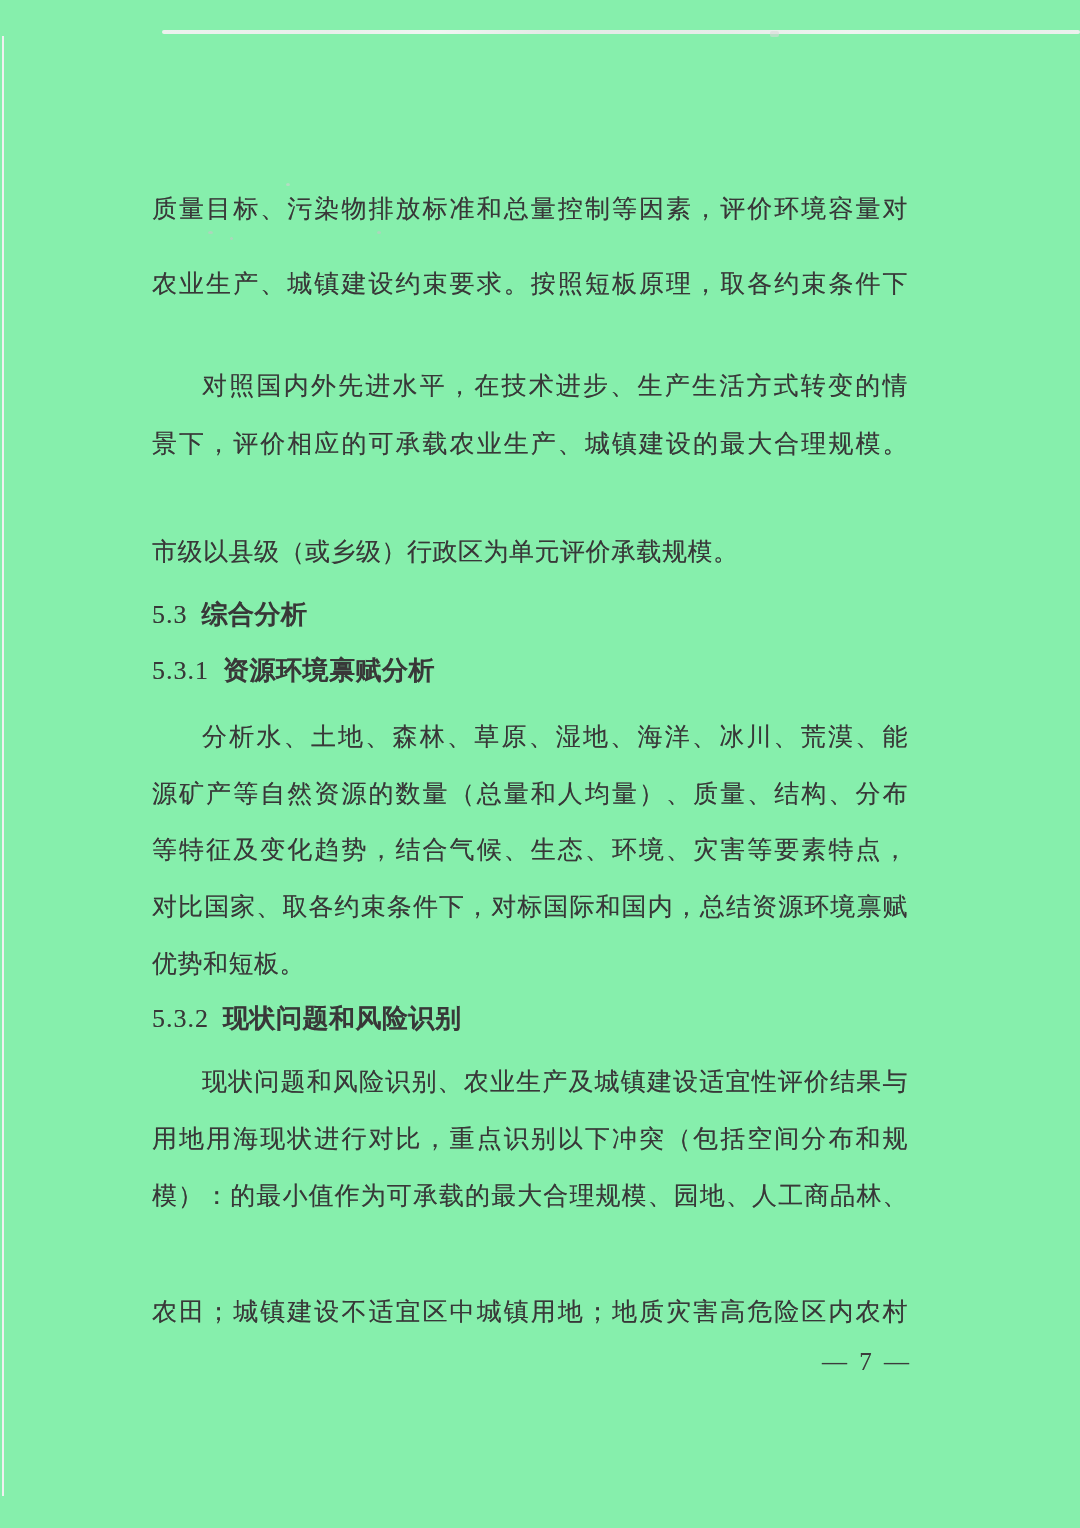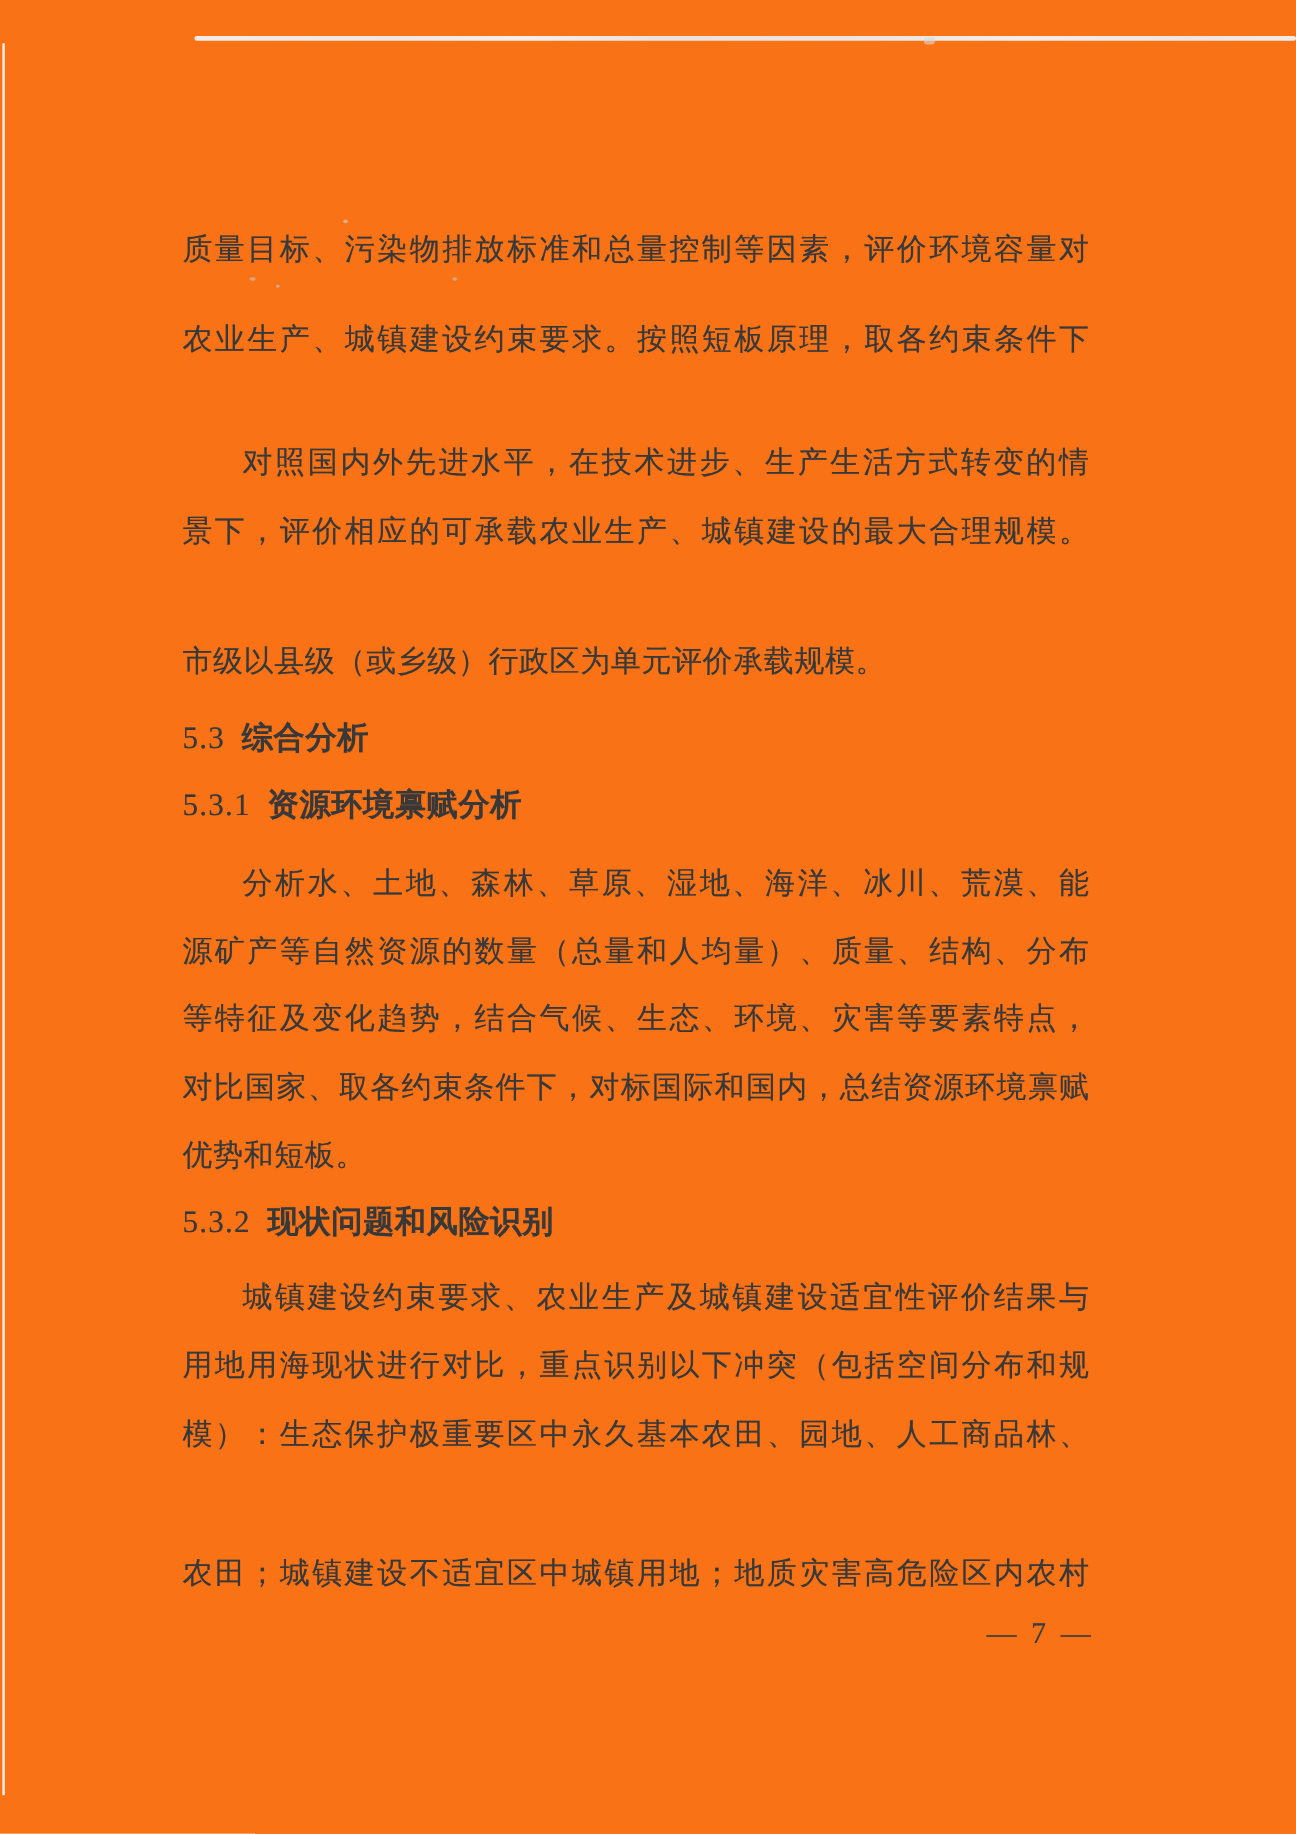--- a/index.html
+++ b/index.html
@@ -4,21 +4,21 @@
 <style>
   html, body {
     margin: 0; padding: 0;
     width: 1080px; height: 1528px;
     background: #ffffff;
     overflow: hidden;
   }
   .page {
     position: absolute; left: 0; top: 0;
     width: 1080px; height: 1528px;
-    background: #f97316;
+    background: #86efac;
     font-family: "Liberation Serif", "DejaVu Serif", serif;
     color: #383838;
   }
   .line {
     position: absolute;
     left: 152px;
     width: 756px;
     font-size: 25px;
     line-height: 36px;
     letter-spacing: 0.5px;
@@ -110,20 +110,20 @@
   <div class="line just ind" style="top:719px">分析水、土地、森林、草原、湿地、海洋、冰川、荒漠、能</div>
   <div class="line just" style="top:776px">源矿产等自然资源的数量（总量和人均量）、质量、结构、分布</div>
   <div class="line just" style="top:832px">等特征及变化趋势，结合气候、生态、环境、灾害等要素特点，</div>
   <div class="line just" style="top:889px">对比国家、取各约束条件下，对标国际和国内，总结资源环境禀赋</div>
   <div class="line" style="top:946px">优势和短板。</div>
 
   <div class="line heading" style="top:1000px">
     <span class="hnum">5.3.2</span><span class="htitle">现状问题和风险识别</span>
   </div>
 
-  <div class="line just ind" style="top:1064px">城镇建设约束要求、农业生产及城镇建设适宜性评价结果与</div>
+  <div class="line just ind" style="top:1064px">现状问题和风险识别、农业生产及城镇建设适宜性评价结果与</div>
   <div class="line just" style="top:1121px">用地用海现状进行对比，重点识别以下冲突（包括空间分布和规</div>
-  <div class="line just" style="top:1178px">模）：生态保护极重要区中永久基本农田、园地、人工商品林、</div>
+  <div class="line just" style="top:1178px">模）：的最小值作为可承载的最大合理规模、园地、人工商品林、</div>
   <div class="line just" style="top:1294px">农田；城镇建设不适宜区中城镇用地；地质灾害高危险区内农村</div>
 
   <div class="pagenum">— 7 —</div>
 
 </div>
 
 </body></html>

